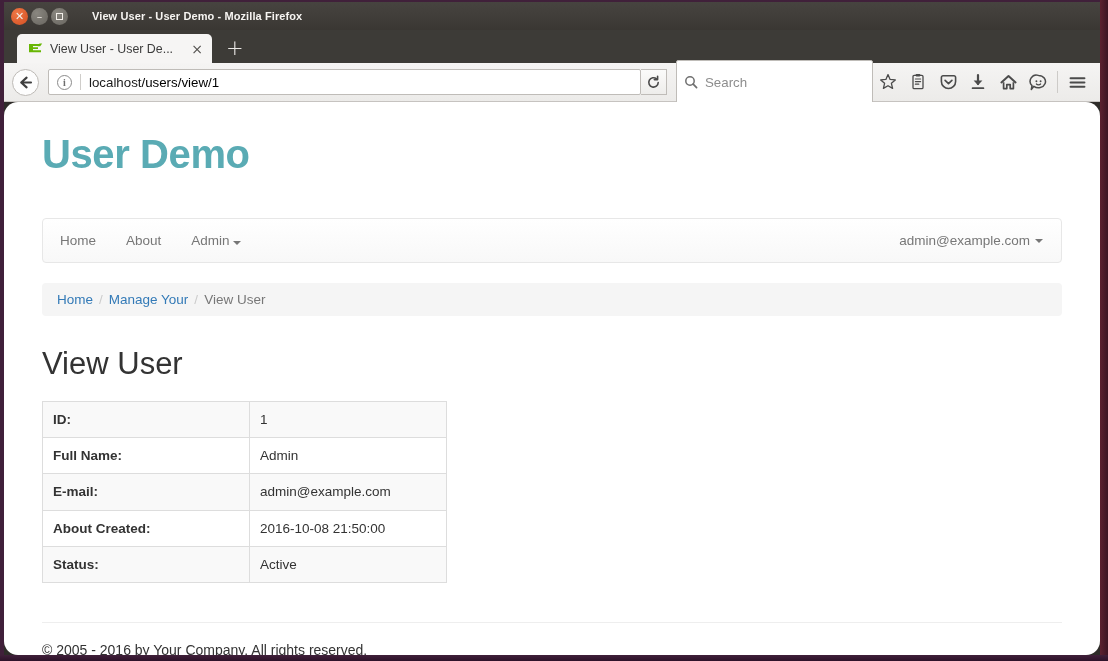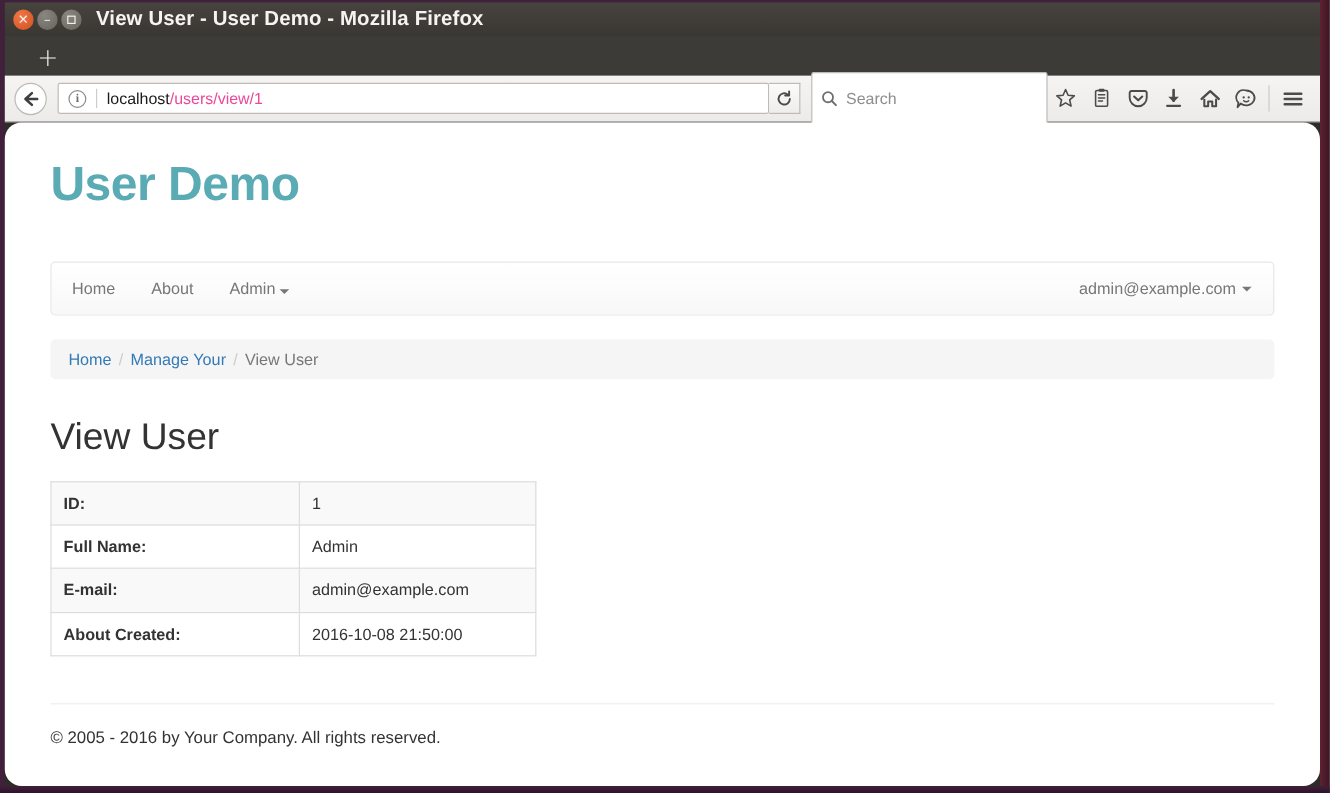--- a/index.html
+++ b/index.html
@@ -53,23 +53,23 @@
     display: flex; align-items: center; justify-content: center;
     font-size: 11px; line-height: 1; color: #f3efea;
     font-family: "DejaVu Sans", sans-serif;
   }
   .wbtn.close { background: radial-gradient(circle at 35% 30%, #f07746, #d24f22); }
   .wbtn.min   { background: radial-gradient(circle at 35% 30%, #8a8780, #67645e); }
   .wbtn.max   { background: radial-gradient(circle at 35% 30%, #8a8780, #67645e); }
   .wbtn .sq { width:7px; height:7px; border:1.4px solid #f3efea; }
   #window-title {
     color: #f6f4f1;
-    font-size: 17px;
+    font-size: 11px;
     font-weight: bold;
-    margin-left: 12px;
+    margin-left: 24px;
     letter-spacing: .1px;
     white-space: nowrap;
   }
 
   
   #tabstrip {
     height: 33px;
     background: #3d3b37;
     display: flex;
     align-items: flex-end;
@@ -157,21 +157,21 @@
     color: #6d6d6d;
     font-size: 10px;
     font-weight: bold;
     display: flex; align-items: center; justify-content: center;
     font-family: "Liberation Serif", serif;
     flex-shrink: 0;
   }
   #url-sep { width:1px; height:16px; background:#cfcdca; margin:0 8px; flex-shrink:0; }
   #url-text { font-size: 13.3px; white-space: nowrap; overflow: hidden; }
   #url-host { color: #1a1a1a; font-weight: normal; }
-  #url-path { color: #ec4899; }
+  #url-path { color: #000000; }
   #reload-btn {
     width: 26px; height: 26px;
     border: 1px solid #bfbcb8;
     border-left: none;
     background: linear-gradient(to bottom,#fbfbfa,#eeedeb);
     display: flex; align-items: center; justify-content: center;
     color: #4a4a4a;
     flex-shrink: 0;
     margin-right: 9px;
   }
@@ -321,20 +321,30 @@
       <div class="wbtn close">✕</div>
       <div class="wbtn min">–</div>
       <div class="wbtn max">
           <span class="sq"></span>
         </div>
     </div>
     <div id="window-title">View User - User Demo - Mozilla Firefox</div>
   </div>
 
   <div id="tabstrip">
+    <div id="tab">
+      <span id="tab-favicon">
+        <svg width="15" height="11" viewBox="0 0 15 11">
+          <path d="M1 1 L12 1 L12 3 L5 3 L5 4.2 L10 4.2 L10 6 L5 6 L5 7.2 L13 7.2 L13 9.2 L1 9.2 Z" fill="#68b604"></path>
+          <path d="M11.5 0.4 L14.2 0.4 L12.2 3.2 L9.6 3.2 Z" fill="#68b604"></path>
+        </svg>
+      </span>
+      <span id="tab-title">View User - User De...</span>
+      <span id="tab-close">×</span>
+    </div>
     <div id="new-tab">+</div>
   </div>
 
   <div id="navbar">
     <div id="back-btn">
       <svg width="17" height="17" viewBox="0 0 17 17">
         <path d="M9.6 3.6 L4.2 8.5 L9.6 13.4 M4.6 8.5 L14 8.5" stroke="#3e3e3e" stroke-width="2.1" fill="none" stroke-linecap="round" stroke-linejoin="round"></path>
       </svg>
     </div>
 
@@ -444,20 +454,24 @@
             <td>Admin</td>
           </tr>
           <tr>
             <td class="k">E-mail:</td>
             <td>admin@example.com</td>
           </tr>
           <tr>
             <td class="k">About Created:</td>
             <td>2016-10-08 21:50:00</td>
           </tr>
+          <tr>
+            <td class="k">Status:</td>
+            <td>Active</td>
+          </tr>
         </tbody>
       </table>
 
       <div id="footer">© 2005 - 2016 by Your Company. All rights reserved.</div>
 
     </div>
   </div>
 
 </div>
 

